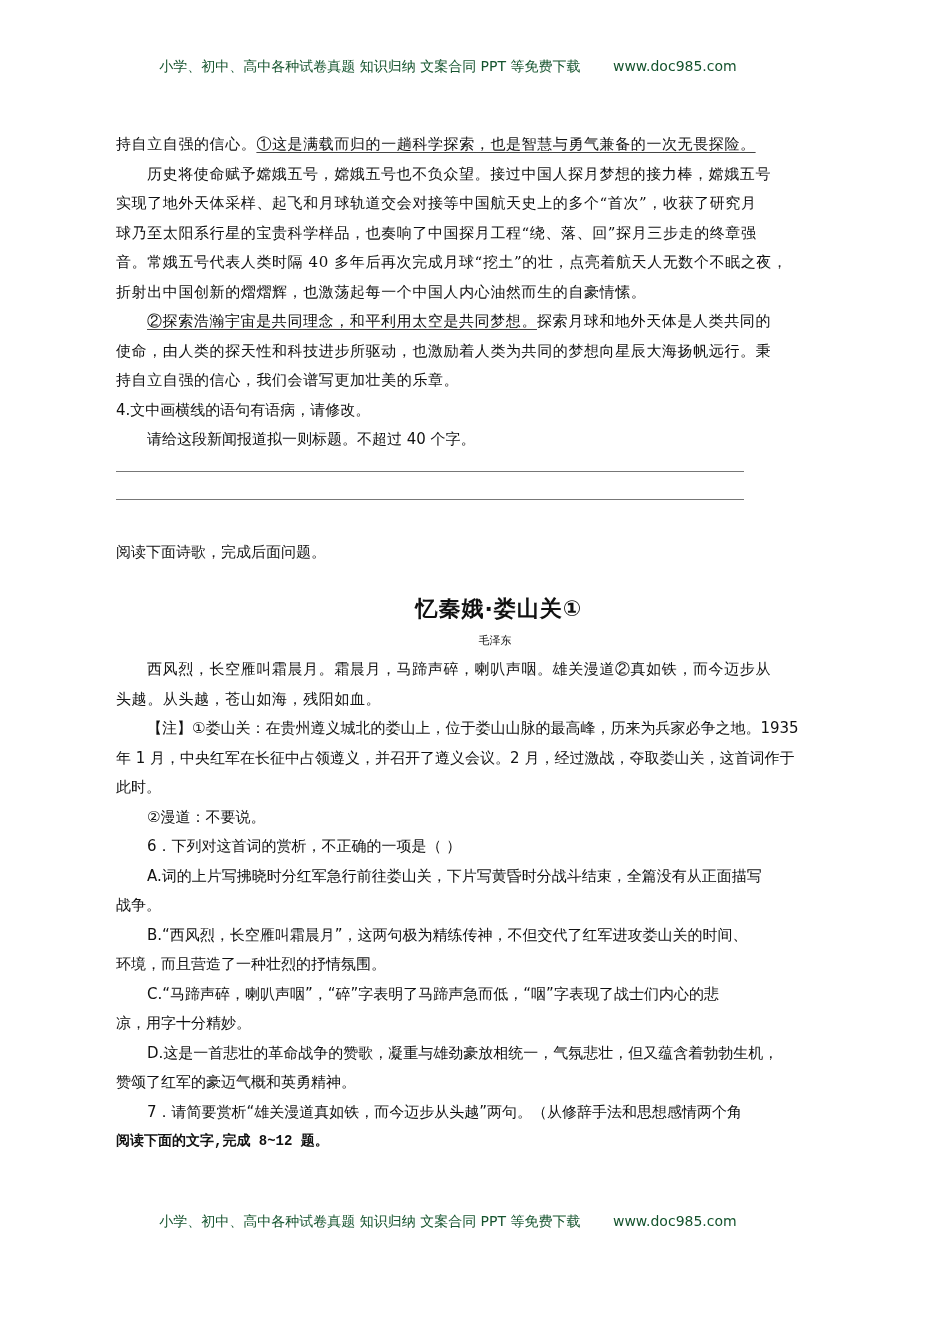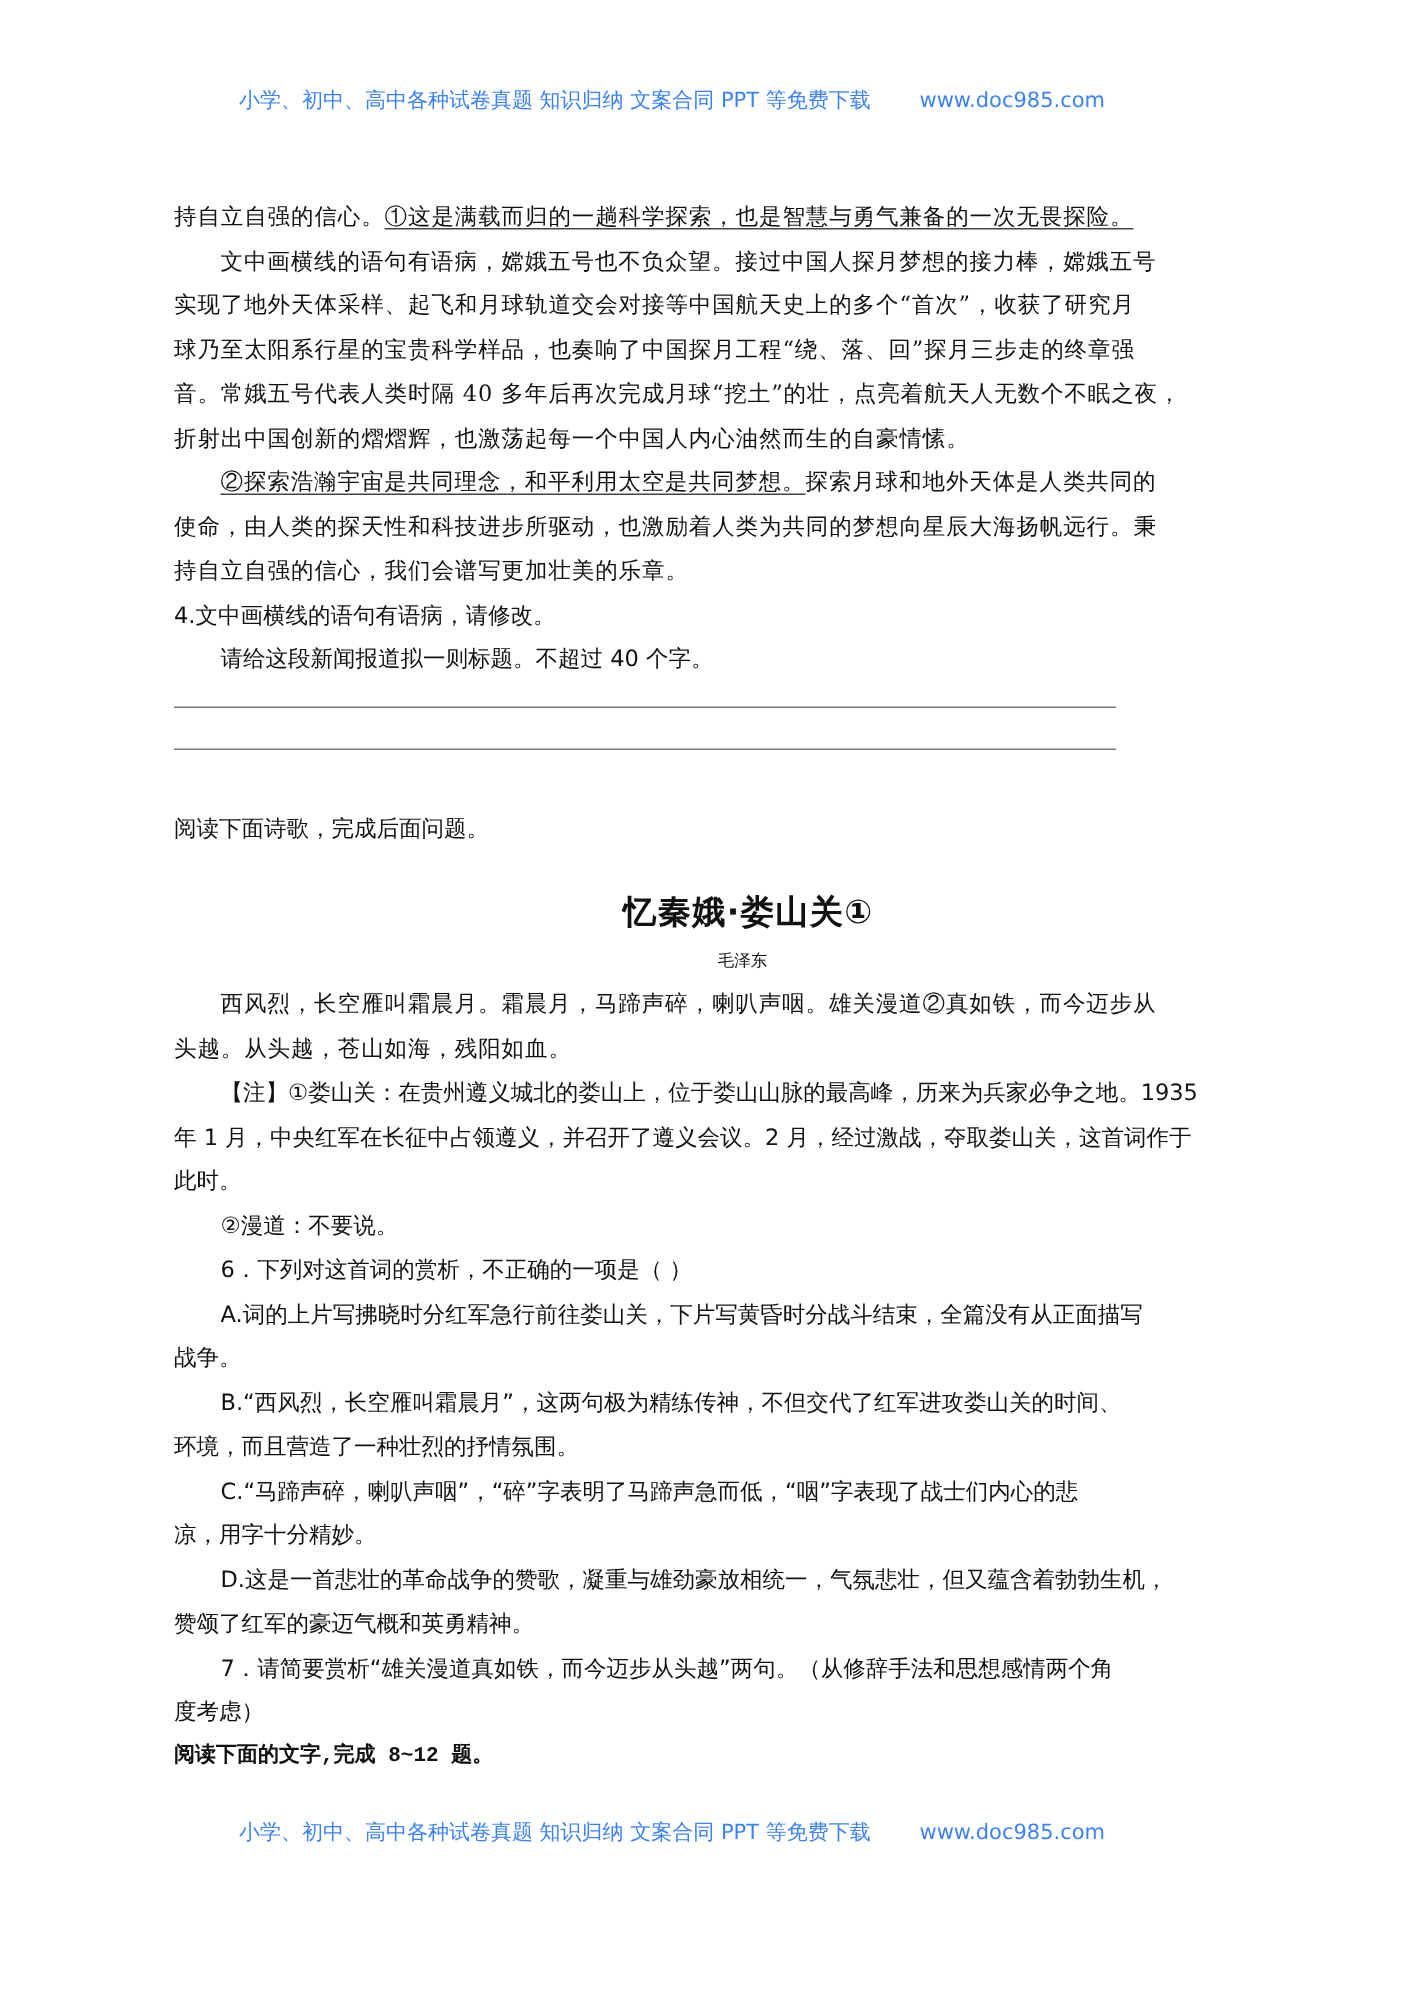--- a/index.html
+++ b/index.html
@@ -3,21 +3,21 @@
   <meta charset="utf-8">
   <style>
     html, body { margin: 0; padding: 0; background: #ffffff; }
     body {
       width: 950px; height: 1344px; position: relative; overflow: hidden;
       font-family: "DejaVu Serif", "Liberation Serif", serif;
       color: #111111;
     }
     .page-header, .page-footer {
       position: absolute; left: 0; width: 896px; text-align: center;
-      font-size: 14px; color: #3b82f6;
+      font-size: 14px; color: #14532d;
       font-family: "DejaVu Sans", "Liberation Sans", sans-serif;
     }
     .page-header { top: 58px; }
     .page-footer { top: 1213px; }
     .page-header .site, .page-footer .site { margin-left: 28px; }
     .content {
       position: absolute; left: 116px; top: 130px; width: 728px;
     }
     .line {
       font-size: 15px; line-height: 29.5px; white-space: nowrap;
@@ -44,21 +44,21 @@
 <div class="page-header">
   <span>小学、初中、高中各种试卷真题  知识归纳  文案合同  PPT 等免费下载</span>
   <span class="site">www.doc985.com</span>
 </div>
 
 <div class="content">
 
   <div class="line">
     <span>持自立自强的信心。</span><span class="ul">①这是满载而归的一趟科学探索，也是智慧与勇气兼备的一次无畏探险。</span>
   </div>
-  <div class="line indent">文中画横线的语句有语病，嫦娥五号也不负众望。接过中国人探月梦想的接力棒，嫦娥五号</div>
+  <div class="line indent">历史将使命赋予嫦娥五号，嫦娥五号也不负众望。接过中国人探月梦想的接力棒，嫦娥五号</div>
   <div class="line">实现了地外天体采样、起飞和月球轨道交会对接等中国航天史上的多个“首次”，收获了研究月</div>
   <div class="line">球乃至太阳系行星的宝贵科学样品，也奏响了中国探月工程“绕、落、回”探月三步走的终章强</div>
   <div class="line">音。常娥五号代表人类时隔 40 多年后再次完成月球“挖土”的壮，点亮着航天人无数个不眠之夜，</div>
   <div class="line">折射出中国创新的熠熠辉，也激荡起每一个中国人内心油然而生的自豪情愫。</div>
   <div class="line indent">
     <span class="ul">②探索浩瀚宇宙是共同理念，和平利用太空是共同梦想。</span><span>探索月球和地外天体是人类共同的</span>
   </div>
   <div class="line">使命，由人类的探天性和科技进步所驱动，也激励着人类为共同的梦想向星辰大海扬帆远行。秉</div>
   <div class="line">持自立自强的信心，我们会谱写更加壮美的乐章。</div>
 
@@ -94,21 +94,20 @@
     <span>C.</span><span>“马蹄声碎，喇叭声咽”，“碎”字表明了马蹄声急而低，“咽”字表现了战士们内心的悲</span>
   </div>
   <div class="line sans">凉，用字十分精妙。</div>
 
   <div class="line indent sans">
     <span>D.</span><span>这是一首悲壮的革命战争的赞歌，凝重与雄劲豪放相统一，气氛悲壮，但又蕴含着勃勃生机，</span>
   </div>
   <div class="line sans">赞颂了红军的豪迈气概和英勇精神。</div>
 
   <div class="line indent sans">7．请简要赏析“雄关漫道真如铁，而今迈步从头越”两句。（从修辞手法和思想感情两个角</div>
-  <div class="line sans">度考虑）</div>
 
   <div class="line sans bold-intro">阅读下面的文字,完成 8~12 题。</div>
 </div>
 
 <div class="page-footer">
   <span>小学、初中、高中各种试卷真题  知识归纳  文案合同  PPT 等免费下载</span>
   <span class="site">www.doc985.com</span>
 </div>
 
 </body></html>

